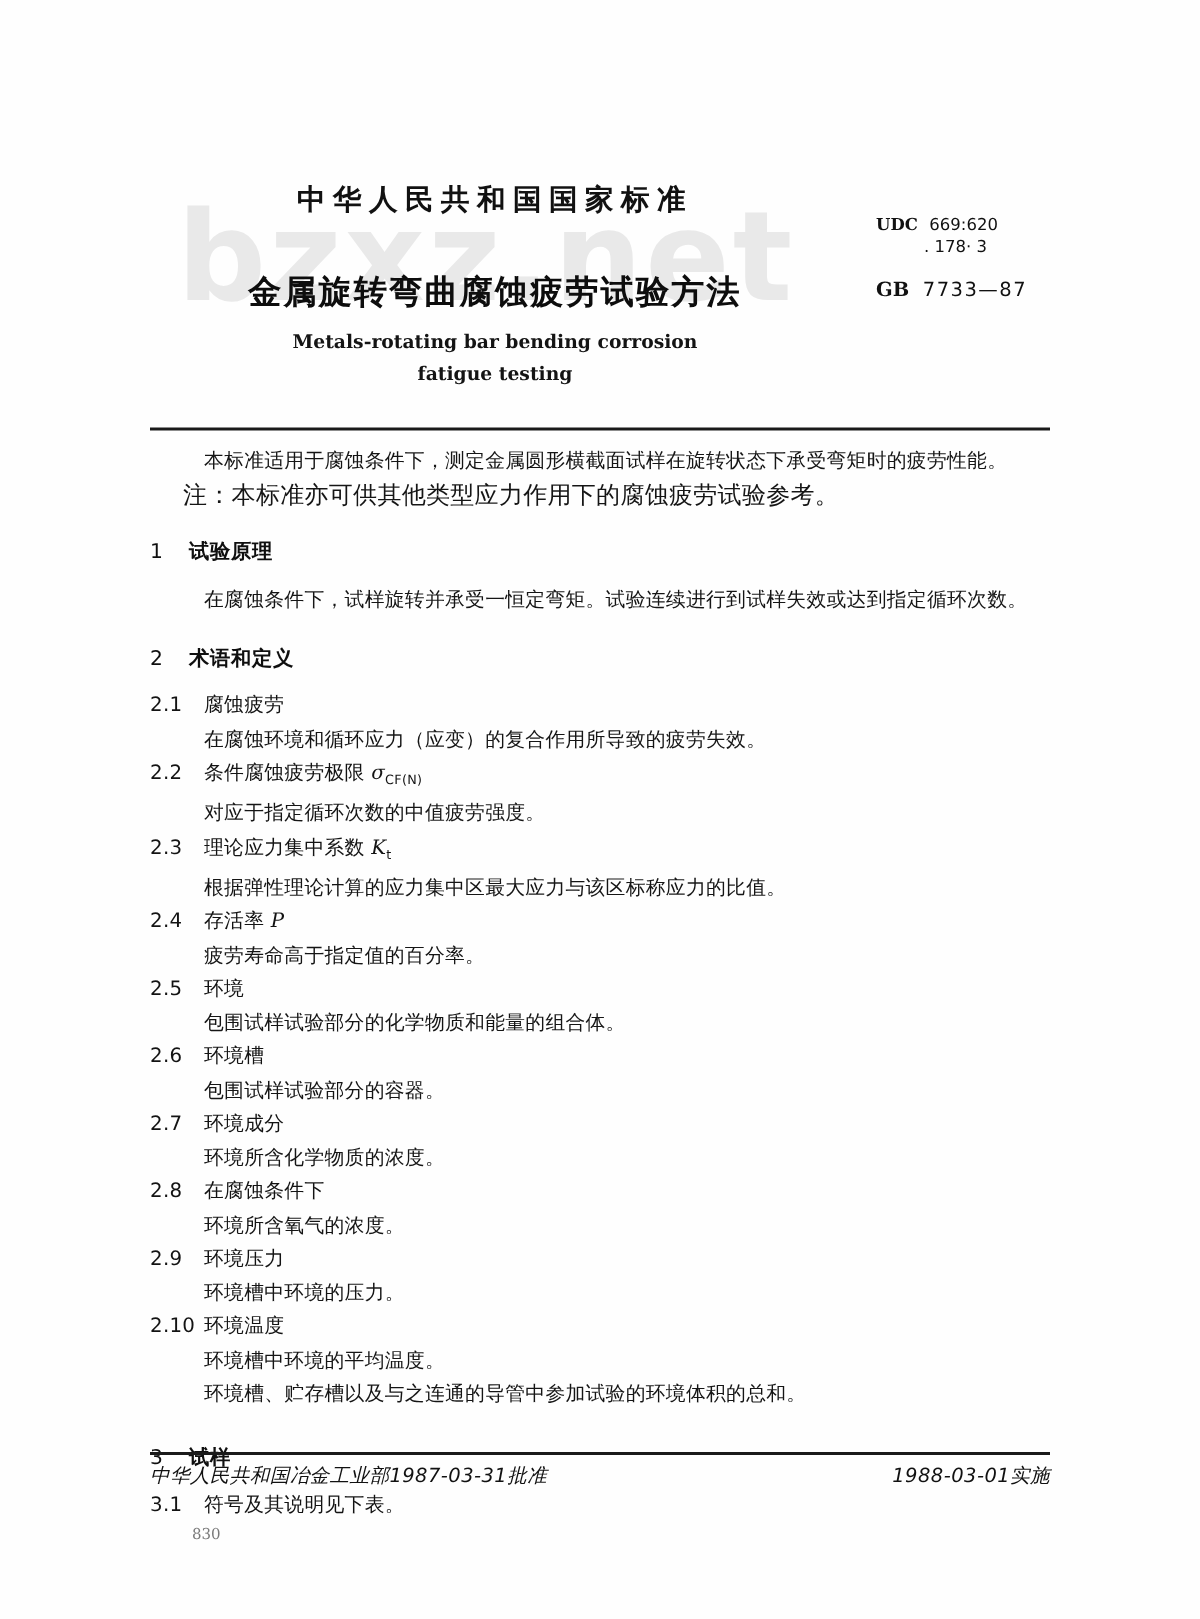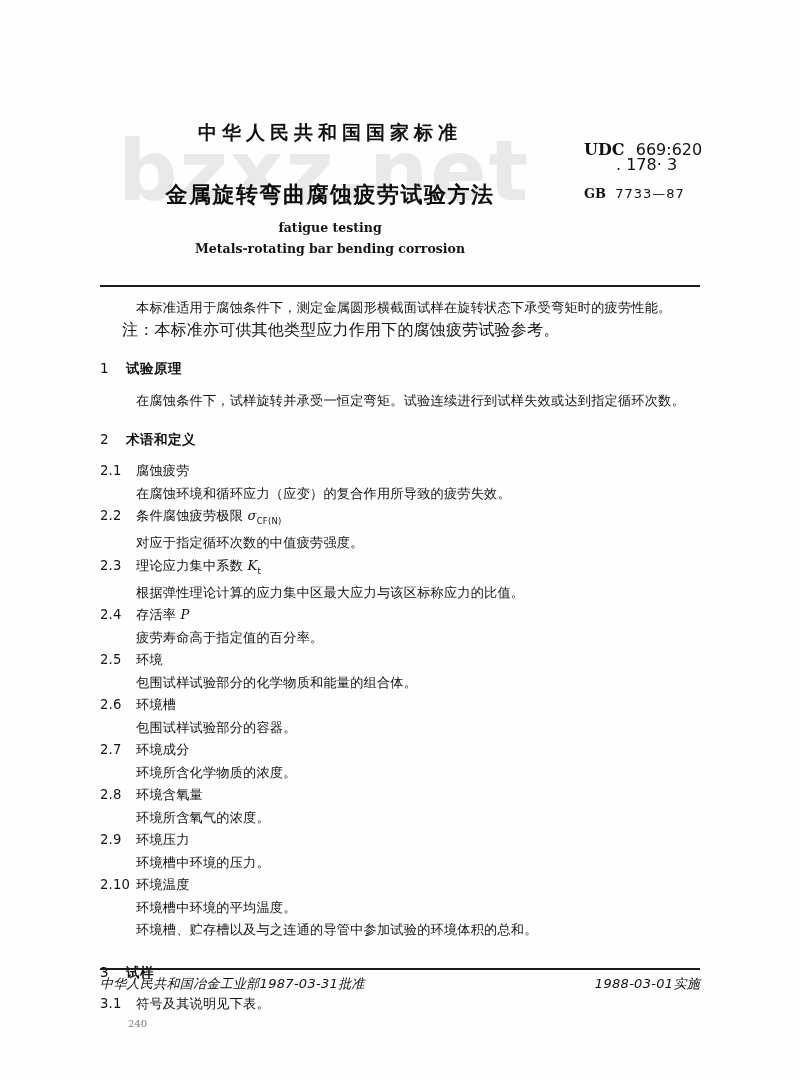--- a/index.html
+++ b/index.html
@@ -84,21 +84,21 @@
     font-size: 12.5px;
     line-height: 21px;
     color: #141414;
   }
 
   .udc-block {
     position: absolute;
     left: 584px;
     top: 142px;
     font-family: "DejaVu Serif", "Liberation Serif", serif;
-    font-size: 16px;
+    font-size: 11px;
     color: #111;
     line-height: 15px;
   }
   .udc-row1 { font-weight: 700; white-space: nowrap; }
   .udc-row1 .num { font-weight: 400; font-family: "DejaVu Sans", "Liberation Sans", sans-serif; }
   .udc-row2 {
     white-space: nowrap;
     padding-left: 32px;
     font-family: "DejaVu Sans", "Liberation Sans", sans-serif;
   }
@@ -238,22 +238,22 @@
 <body>
 
 <div class="page">
 
   <div class="watermark">bzxz.net</div>
 
   <div class="header">
     <div class="national-line">中华人民共和国国家标准</div>
     <div class="main-title">金属旋转弯曲腐蚀疲劳试验方法</div>
     <div class="eng-title">
+      <div>Metals-rotating bar bending corrosion</div>
       <div>fatigue testing</div>
-      <div>Metals-rotating bar bending corrosion</div>
     </div>
 
     <div class="udc-block">
       <div class="udc-row1"><span>UDC</span>&nbsp;&nbsp;<span class="num">669:620</span></div>
       <div class="udc-row2">. 178· 3</div>
     </div>
 
     <div class="gb-block">
       <span>GB</span>&nbsp;&nbsp;<span class="gbnum">7733—87</span>
     </div>
@@ -290,21 +290,21 @@
 
       <p class="term"><span class="t-num">2.5</span><span>环境</span></p>
       <p class="term-def">包围试样试验部分的化学物质和能量的组合体。</p>
 
       <p class="term"><span class="t-num">2.6</span><span>环境槽</span></p>
       <p class="term-def">包围试样试验部分的容器。</p>
 
       <p class="term"><span class="t-num">2.7</span><span>环境成分</span></p>
       <p class="term-def">环境所含化学物质的浓度。</p>
 
-      <p class="term"><span class="t-num">2.8</span><span>环境含氧量</span></p>
+      <p class="term"><span class="t-num">2.8</span><span>在腐蚀条件下</span></p>
       <p class="term-def">环境所含氧气的浓度。</p>
 
       <p class="term"><span class="t-num">2.9</span><span>环境压力</span></p>
       <p class="term-def">环境槽中环境的压力。</p>
 
       <p class="term"><span class="t-num">2.10</span><span>环境温度</span></p>
       <p class="term-def">环境槽中环境的平均温度。</p>
 
       <p class="term-def">环境槽、贮存槽以及与之连通的导管中参加试验的环境体积的总和。</p>
     </div>
@@ -316,15 +316,15 @@
 
   </div>
 
   <div class="rule-bottom"></div>
 
   <div class="footer">
     <span class="approve">中华人民共和国冶金工业部1987-03-31批准</span>
     <span class="effect">1988-03-01实施</span>
   </div>
 
-  <div class="pagenum">240</div>
+  <div class="pagenum">830</div>
 
 </div>
 
 </body></html>

